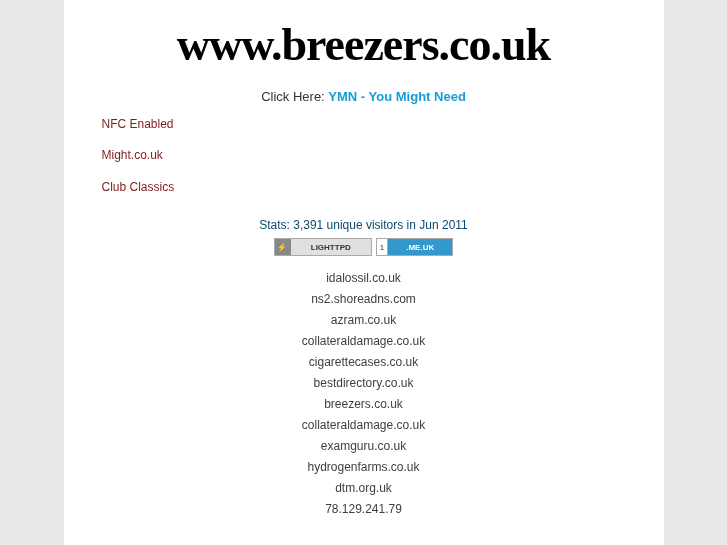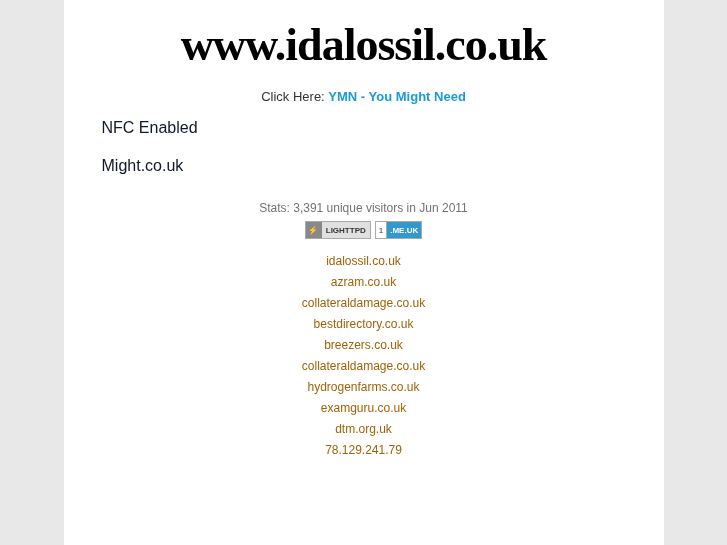--- a/index.html
+++ b/index.html
@@ -36,33 +36,33 @@
       color: #1a9bd7;
       text-decoration: none;
       font-weight: bold;
     }
     .sidebar-links {
       margin-left: 8px;
       margin-bottom: 20px;
     }
     .sidebar-links a {
       display: block;
-      color: #0f172a;
+      color: #7f1d1d;
       text-decoration: none;
-      font-size: 16px;
+      font-size: 12px;
       line-height: 1.8;
       margin-top: 10px;
     }
     .stats-section {
       text-align: center;
       margin-bottom: 8px;
     }
     .stats-text {
       font-size: 12px;
-      color: #737373;
+      color: #0c4a6e;
       margin-bottom: 6px;
     }
     .badges {
       display: flex;
       justify-content: center;
       align-items: center;
       gap: 4px;
       margin-bottom: 12px;
     }
     .badge-lighttpd {
@@ -77,21 +77,21 @@
       color: white;
       padding: 1px 3px;
       font-size: 8px;
       display: flex;
       align-items: center;
       height: 100%;
     }
     .badge-lighttpd .badge-text {
       background: #e0e0e0;
       color: #333;
-      padding: 1px 4px;
+      padding: 1px 20px;
       font-size: 8px;
       font-weight: bold;
       display: flex;
       align-items: center;
       height: 100%;
     }
     .badge-meuk {
       display: inline-flex;
       align-items: center;
       border: 1px solid #aaa;
@@ -104,75 +104,78 @@
       padding: 1px 3px;
       font-size: 8px;
       border-right: 1px solid #aaa;
       display: flex;
       align-items: center;
       height: 100%;
     }
     .badge-meuk .badge-label {
       background: #3399cc;
       color: white;
-      padding: 1px 3px;
+      padding: 1px 18px;
       font-size: 8px;
       font-weight: bold;
       display: flex;
       align-items: center;
       height: 100%;
     }
     .domain-list {
       text-align: center;
     }
     .domain-list a {
       display: block;
-      color: #a16207;
+      color: #404040;
       text-decoration: none;
       font-size: 12px;
       line-height: 1.75;
     }
   </style>
 </head>
 <body>
 
 <div class="page-wrapper">
 
-  <h1 class="site-title">www.idalossil.co.uk</h1>
+  <h1 class="site-title">www.breezers.co.uk</h1>
 
   <div class="click-here-bar">
     <span>Click Here:</span>
     <a href="#">YMN - You Might Need</a>
   </div>
 
   <div class="sidebar-links">
   <a href="#">NFC Enabled</a>
       <a href="#">Might.co.uk</a>
+      <a href="#">Club Classics</a>
     </div>
 
   <div class="stats-section">
     <div class="stats-text">Stats: 3,391 unique visitors in Jun 2011</div>
     <div class="badges">
       <div class="badge-lighttpd">
         <span class="badge-icon">⚡</span>
         <span class="badge-text">LIGHTTPD</span>
       </div>
       <div class="badge-meuk">
         <span class="badge-num">1</span>
         <span class="badge-label">.ME.UK</span>
       </div>
     </div>
   </div>
 
   <div class="domain-list" id="domain-list">
   <a href="#">idalossil.co.uk</a>
+      <a href="#">ns2.shoreadns.com</a>
       <a href="#">azram.co.uk</a>
       <a href="#">collateraldamage.co.uk</a>
+      <a href="#">cigarettecases.co.uk</a>
       <a href="#">bestdirectory.co.uk</a>
       <a href="#">breezers.co.uk</a>
       <a href="#">collateraldamage.co.uk</a>
+      <a href="#">examguru.co.uk</a>
       <a href="#">hydrogenfarms.co.uk</a>
-      <a href="#">examguru.co.uk</a>
       <a href="#">dtm.org.uk</a>
       <a href="#">78.129.241.79</a>
     </div>
 
 </div>
 
 </body></html>

